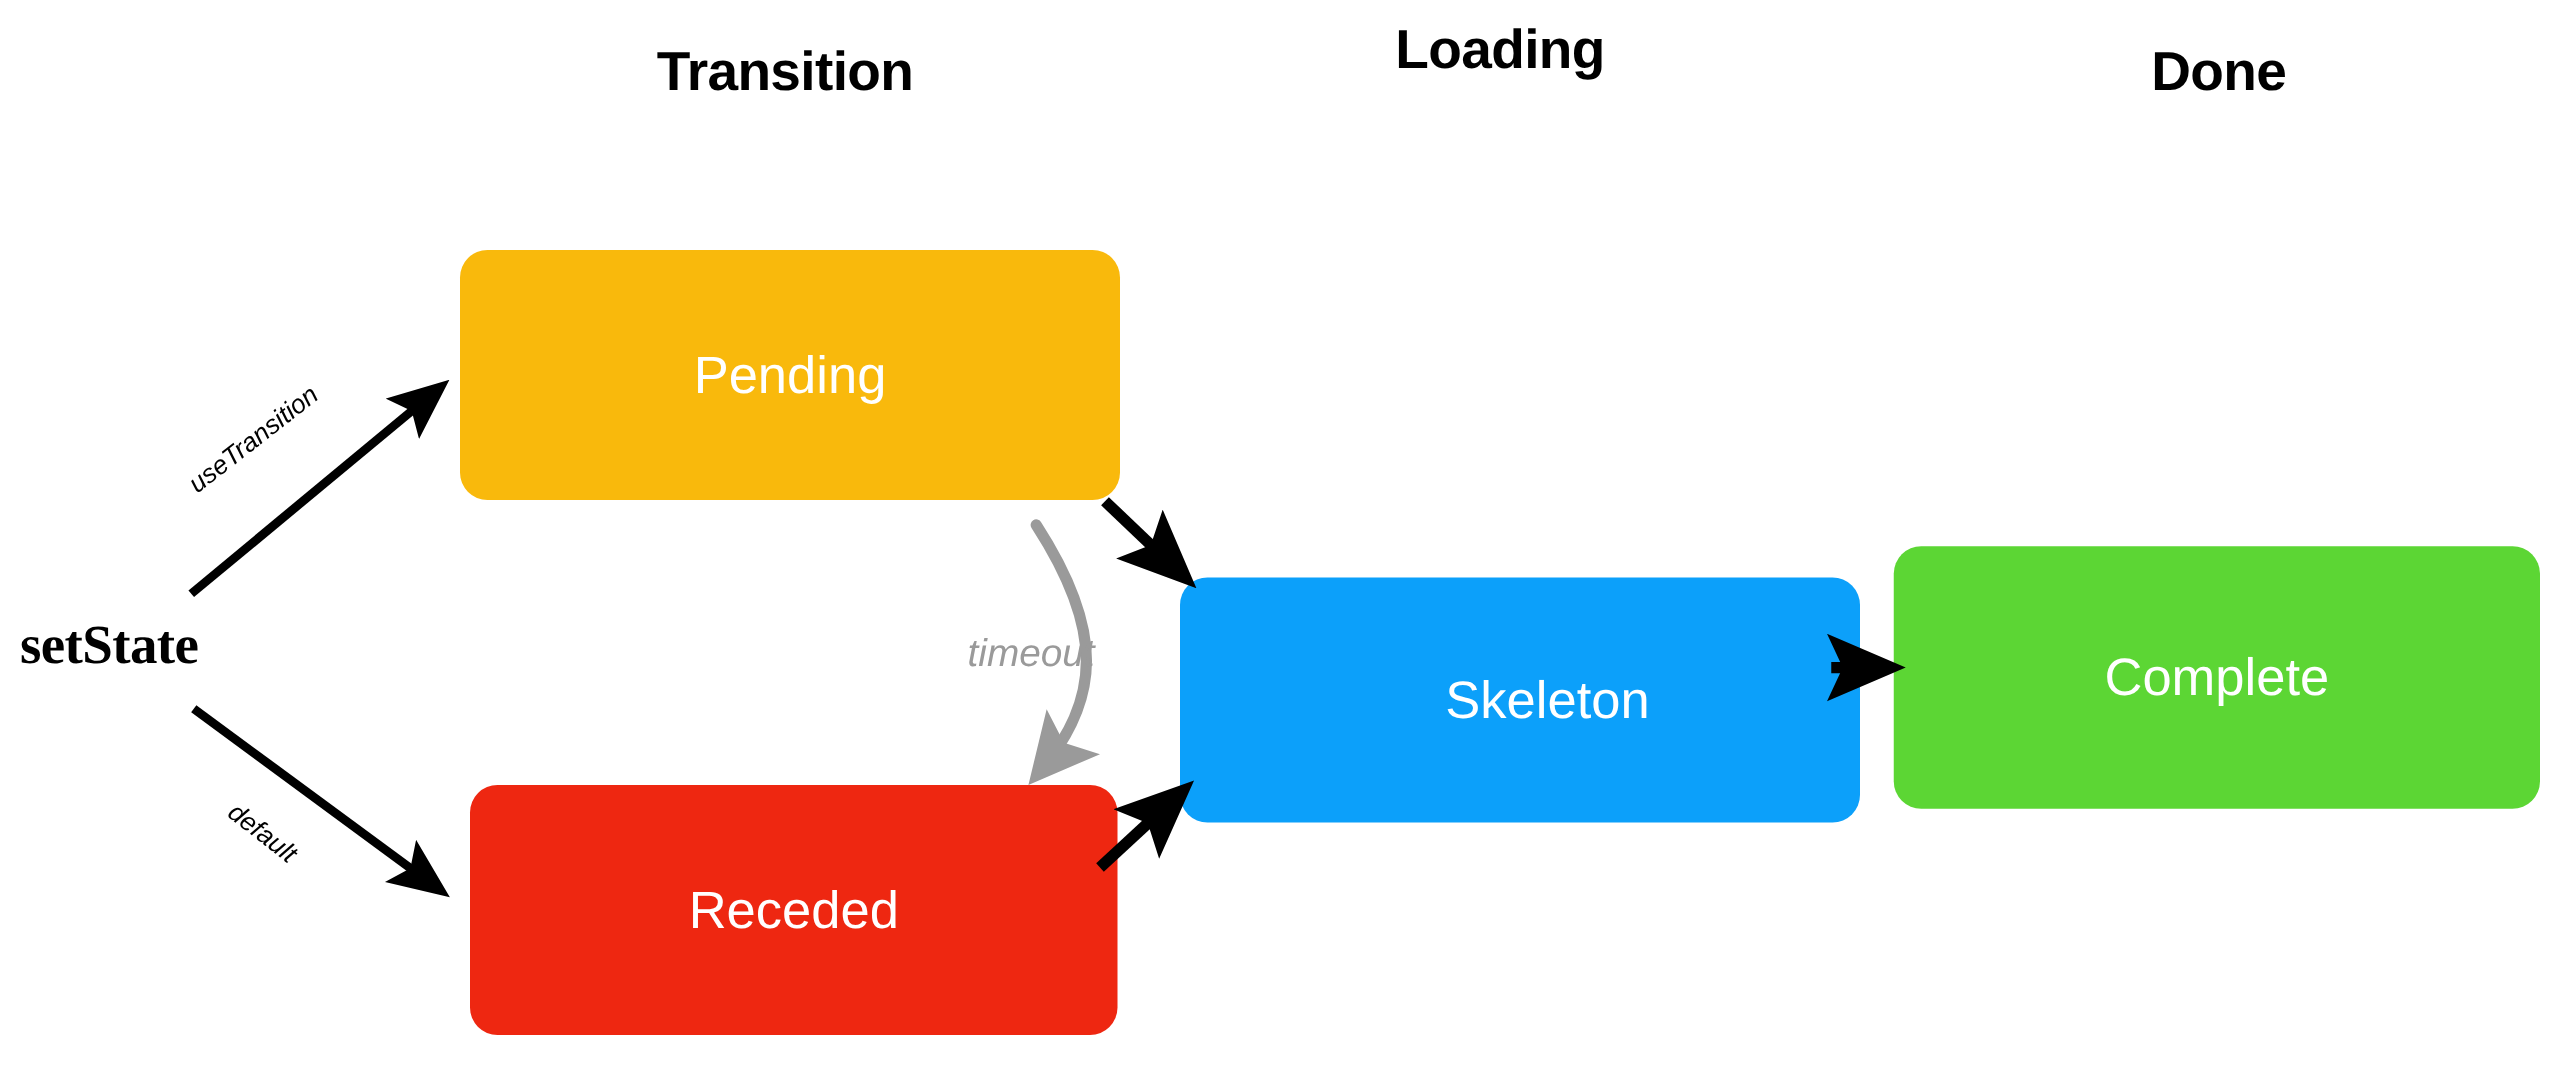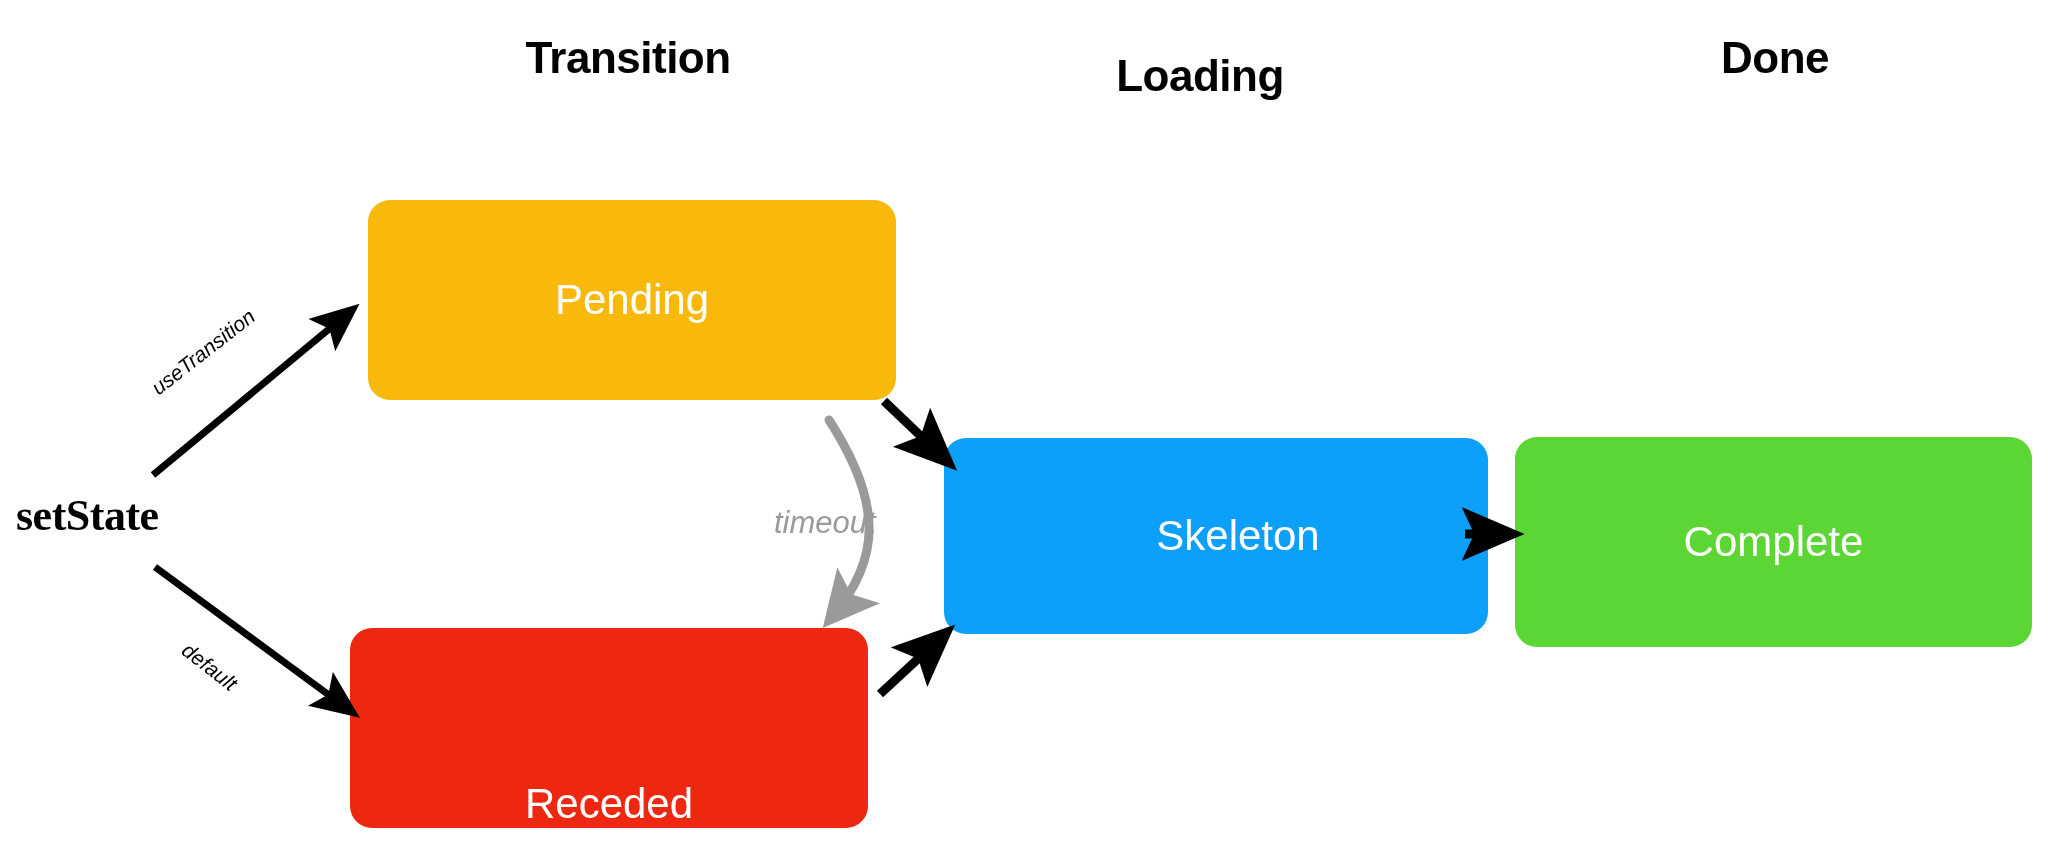--- a/index.html
+++ b/index.html
@@ -27,43 +27,43 @@
     font-family: "Liberation Sans", sans-serif;
     font-weight: bold;
     font-size: 44px;
     color: #000000;
     text-align: center;
     white-space: nowrap;
     transform: translateX(-50%);
     letter-spacing: -0.5px;
   }
   #hdr-transition { left: 628px;  top: 33px; }
-  #hdr-loading    { left: 1200px; top: 51px; }
+  #hdr-loading    { left: 1200px; top: 15px; }
   #hdr-done       { left: 1775px; top: 33px; }
 
   
   .state-box {
     position: absolute;
     border-radius: 22px;
     display: flex;
     align-items: center;
     justify-content: center;
     box-sizing: border-box;
   }
   .state-box .box-label {
     font-family: "Liberation Sans", sans-serif;
     font-size: 42px;
     font-weight: 400;
     color: #ffffff;
     white-space: nowrap;
     letter-spacing: 0px;
   }
   #box-pending  { left: 368px;  top: 200px; width: 528px; height: 200px; }
-  #box-receded  { left: 350px;  top: 628px; width: 518px; height: 200px; align-items: flex-end; }
-  #box-skeleton { left: 944px;  top: 438px; width: 544px; height: 196px; padding-left: 44px; }
+  #box-receded  { left: 376px;  top: 628px; width: 518px; height: 200px; }
+  #box-skeleton { left: 944px;  top: 462px; width: 544px; height: 196px; padding-left: 44px; }
   #box-complete { left: 1515px; top: 437px; width: 517px; height: 210px; }
 
   
   #label-setstate {
     position: absolute;
     left: 16px;
     top: 490px;
     font-family: Liberation Serif, serif;
     font-weight: bold;
     font-size: 44px;

